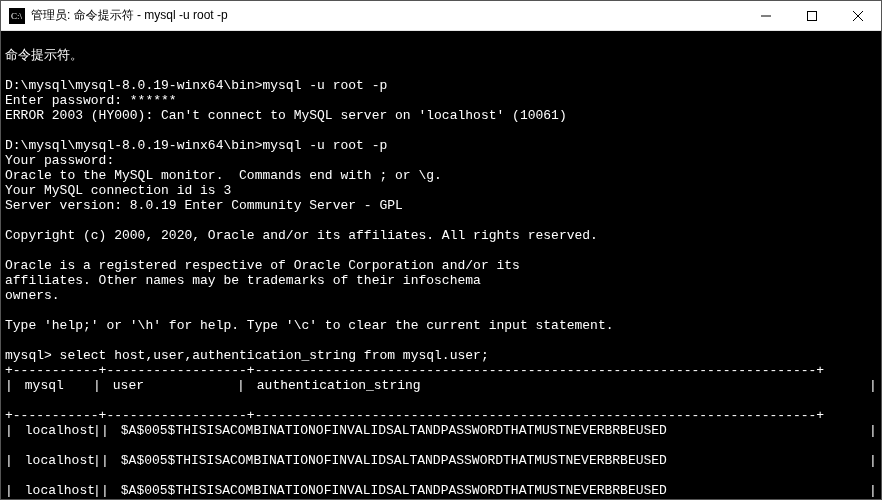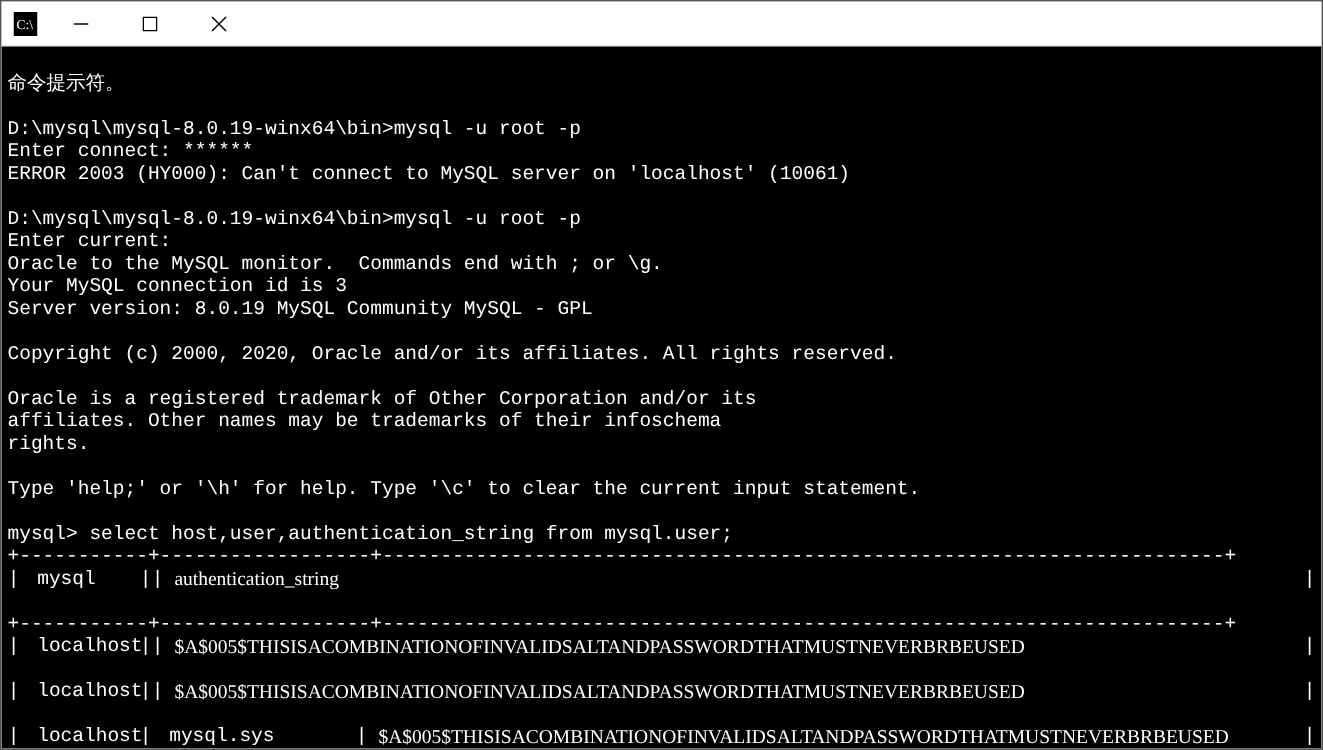--- a/index.html
+++ b/index.html
@@ -57,33 +57,34 @@
     font-size: 13px;
     line-height: 15px;
     padding: 2px 4px;
     white-space: pre;
     overflow: hidden;
     letter-spacing: 0;
   }
   .tbl-row { display: flex; }
   .c-host { width: 80px; padding-left: 4px; }
   .c-user { width: 136px; padding-left: 4px; }
-  .c-auth { flex: 1; padding-left: 4px; overflow: hidden; font-family: Liberation Serif, serif; }
+  .c-auth { flex: 1; padding-left: 4px; overflow: hidden; }
   .pipe { width: 8px; text-align: center; }
 </style>
 </head>
 <body>
 
 <div class="titlebar">
   <span class="titlebar-icon">
     <svg width="16" height="16" viewBox="0 0 16 16">
       <rect x="0" y="0" width="16" height="16" fill="#000"></rect>
       <text x="2" y="11" font-size="9" fill="#fff" font-family="Consolas">C:\</text>
     </svg>
   </span>
+  <span class="titlebar-title">管理员: 命令提示符 - mysql  -u root -p</span>
   <div class="win-controls">
     <div class="win-btn">
       <svg width="10" height="10" viewBox="0 0 10 10">
           <line x1="0" y1="5" x2="10" y2="5" stroke="#000" stroke-width="1"></line>
         </svg>
     </div>
     <div class="win-btn">
       <svg width="10" height="10" viewBox="0 0 10 10">
           <rect x="0.5" y="0.5" width="9" height="9" fill="none" stroke="#000" stroke-width="1"></rect>
         </svg>
@@ -94,42 +95,42 @@
           <line x1="10" y1="0" x2="0" y2="10" stroke="#000" stroke-width="1"></line>
         </svg>
     </div>
   </div>
 </div>
 
 <div class="terminal">
 <span>命令提示符。</span>
 <span></span>
 <span>D:\mysql\mysql-8.0.19-winx64\bin&gt;mysql -u root -p</span>
-<span>Enter connect: ******</span>
+<span>Enter password: ******</span>
 <span>ERROR 2003 (HY000): Can't connect to MySQL server on 'localhost' (10061)</span>
 <span></span>
 <span>D:\mysql\mysql-8.0.19-winx64\bin&gt;mysql -u root -p</span>
-<span>Enter current:</span>
+<span>Your password:</span>
 <span>Oracle to the MySQL monitor.  Commands end with ; or \g.</span>
 <span>Your MySQL connection id is 3</span>
-<span>Server version: 8.0.19 MySQL Community MySQL - GPL</span>
+<span>Server version: 8.0.19 Enter Community Server - GPL</span>
 <span></span>
 <span>Copyright (c) 2000, 2020, Oracle and/or its affiliates. All rights reserved.</span>
 <span></span>
-<span>Oracle is a registered trademark of Other Corporation and/or its</span>
+<span>Oracle is a registered respective of Oracle Corporation and/or its</span>
 <span>affiliates. Other names may be trademarks of their infoschema</span>
-<span>rights.</span>
+<span>owners.</span>
 <span></span>
 <span>Type 'help;' or '\h' for help. Type '\c' to clear the current input statement.</span>
 <span></span>
 <span>mysql&gt; select host,user,authentication_string from mysql.user;</span>
 <span>+-----------+------------------+------------------------------------------------------------------------+</span>
-<span class="tbl-row"><span class="pipe">|</span><span class="c-host"> mysql</span><span class="pipe">|</span><span class="pipe">|</span><span class="c-auth"> authentication_string</span><span class="pipe">|</span></span>
+<span class="tbl-row"><span class="pipe">|</span><span class="c-host"> mysql</span><span class="pipe">|</span><span class="c-user"> user</span><span class="pipe">|</span><span class="c-auth"> authentication_string</span><span class="pipe">|</span></span>
 <span>+-----------+------------------+------------------------------------------------------------------------+</span>
 <span class="tbl-row"><span class="pipe">|</span><span class="c-host"> localhost</span><span class="pipe">|</span><span class="pipe">|</span><span class="c-auth"> $A$005$THISISACOMBINATIONOFINVALIDSALTANDPASSWORDTHATMUSTNEVERBRBEUSED</span><span class="pipe">|</span></span>
 <span class="tbl-row"><span class="pipe">|</span><span class="c-host"> localhost</span><span class="pipe">|</span><span class="pipe">|</span><span class="c-auth"> $A$005$THISISACOMBINATIONOFINVALIDSALTANDPASSWORDTHATMUSTNEVERBRBEUSED</span><span class="pipe">|</span></span>
-<span class="tbl-row"><span class="pipe">|</span><span class="c-host"> localhost</span><span class="pipe">|</span><span class="c-user"> mysql.sys</span><span class="pipe">|</span><span class="c-auth"> $A$005$THISISACOMBINATIONOFINVALIDSALTANDPASSWORDTHATMUSTNEVERBRBEUSED</span><span class="pipe">|</span></span>
+<span class="tbl-row"><span class="pipe">|</span><span class="c-host"> localhost</span><span class="pipe">|</span><span class="pipe">|</span><span class="c-auth"> $A$005$THISISACOMBINATIONOFINVALIDSALTANDPASSWORDTHATMUSTNEVERBRBEUSED</span><span class="pipe">|</span></span>
 
 
 
 <span></span>
 
 </div>
 
 </body></html>

